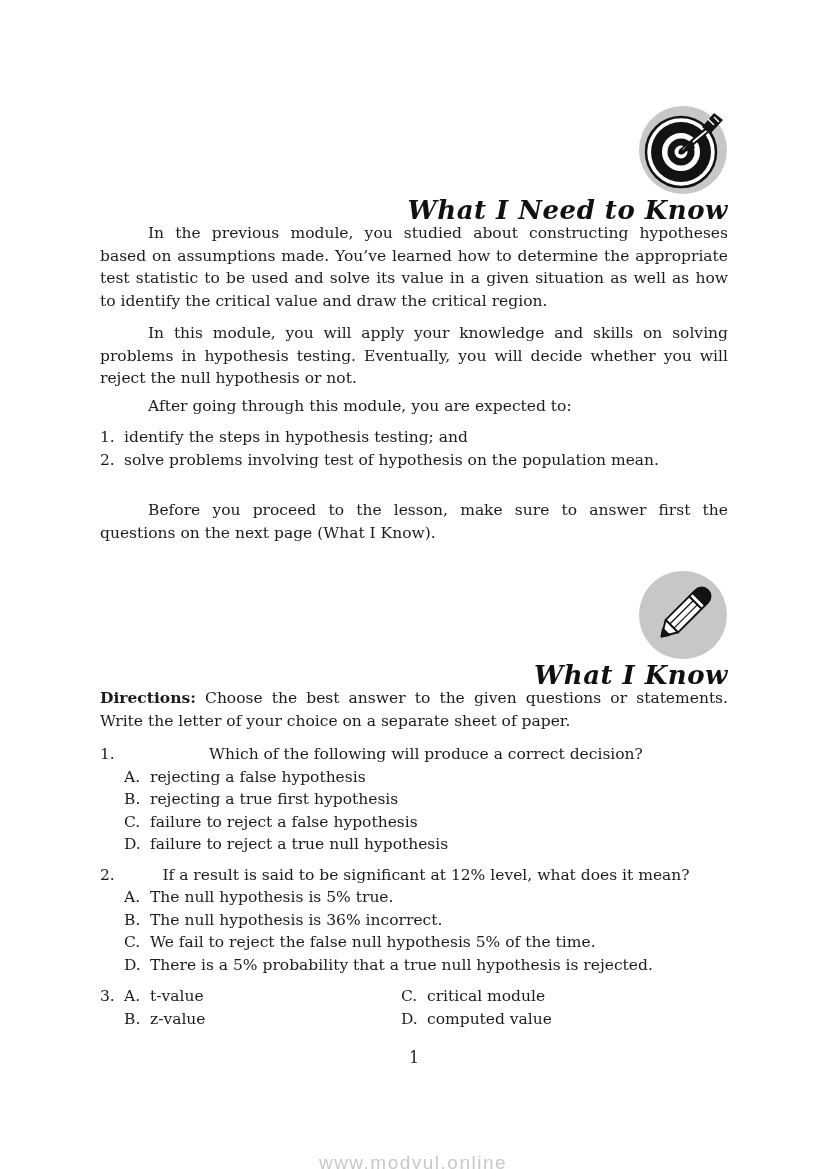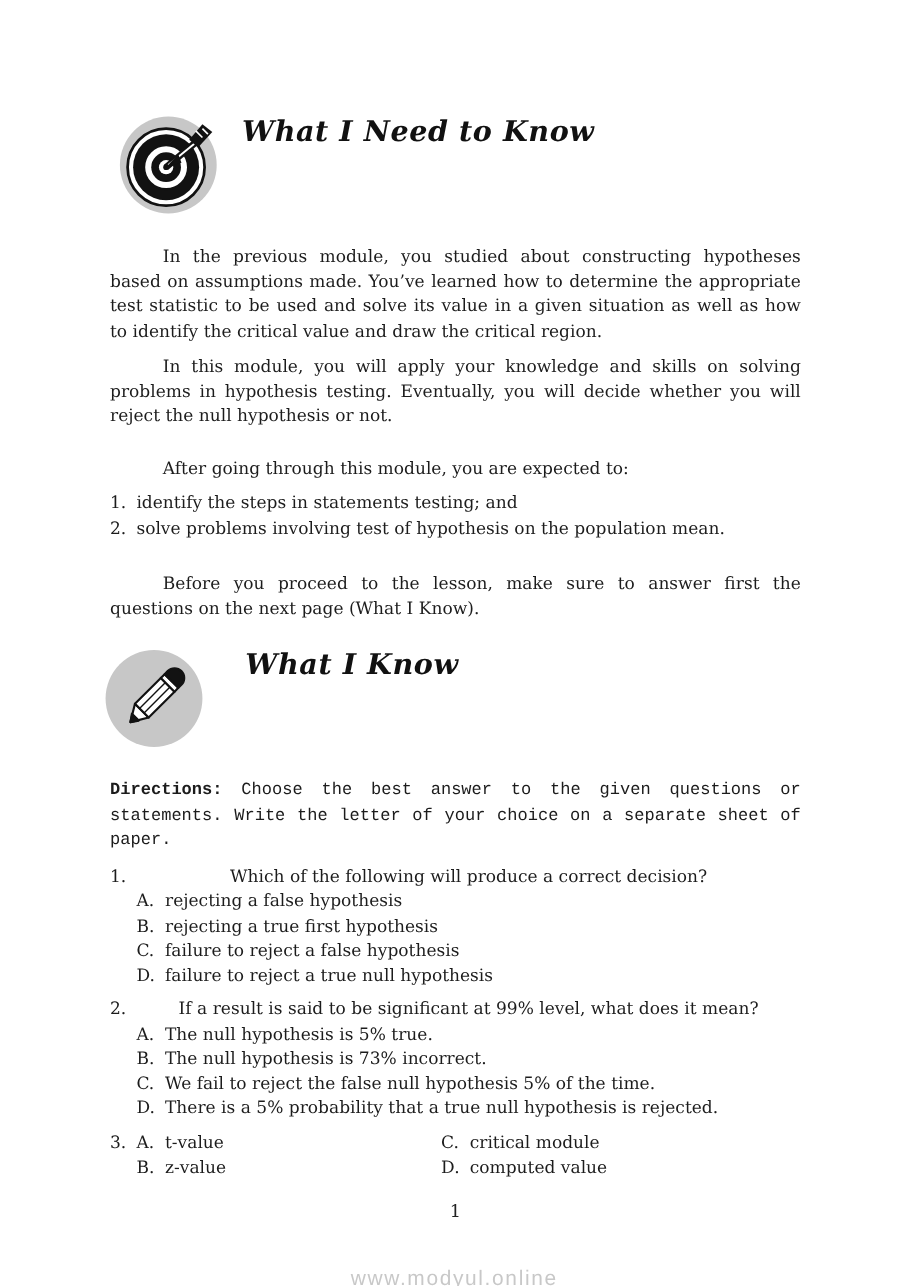--- a/index.html
+++ b/index.html
@@ -6,50 +6,50 @@
   html, body { background: #ffffff; }
   body {
     width: 826px; height: 1169px;
     font-family: "DejaVu Serif", "Liberation Serif", serif;
     color: #1c1c1c;
     overflow: hidden;
   }
   .page { position: relative; width: 826px; height: 1169px; background: #ffffff; }
   .content { position: absolute; left: 100px; top: 0; width: 628px; }
 
-  .section-header { display: flex; align-items: flex-start; height: 90px; }
+  .section-header { display: flex; align-items: flex-end; height: 90px; flex-direction: column; }
   .header1 { margin-top: 105px; }
   .header1 .icon-wrap { margin-left: 8px; }
   .header1 .heading { margin-left: 22px; }
   .header2 { margin-top: 26px; }
   .header2 .icon-wrap { margin-left: -5px; }
   .header2 .heading { margin-left: 38px; }
   .icon-wrap { width: 90px; height: 90px; flex: 0 0 auto; }
   .heading {
     font-size: 26px; font-weight: bold; font-style: italic;
     color: #111111; letter-spacing: 0.5px; white-space: nowrap;
   }
 
   .para {
     font-size: 15.5px; line-height: 22.5px;
     text-align: justify;
   }
   .indent { text-indent: 48px; }
   .p1 { margin-top: 27px; }
   .p2 { margin-top: 10px; }
-  .p3 { margin-top: 25px; text-align: left; }
+  .p3 { margin-top: 5px; text-align: left; }
   .p4 { margin-top: 28px; }
 
   .objectives { margin-top: 9px; }
   .obj-row {
     display: grid; grid-template-columns: 24px 1fr;
     font-size: 15.5px; line-height: 22.5px;
   }
 
-  .directions { margin-top: 27px; font-family: Liberation Mono, monospace; }
+  .directions { margin-top: 27px; }
   .dir-label { font-weight: bold; }
 
   .question {
     display: grid; grid-template-columns: 24px 1fr;
     font-size: 15.5px; line-height: 22.5px;
   }
   .q1 { margin-top: 11px; }
   .q2 { margin-top: 8px; }
   .q3 { margin-top: 9px; }
   .q-text { text-align: center; }
@@ -96,21 +96,21 @@
       <h1 class="heading">What I Need to Know</h1>
     </div>
 
     <p class="para indent p1">In the previous module, you studied about constructing hypotheses based on assumptions made. You’ve learned how to determine the appropriate test statistic to be used and solve its value in a given situation as well as how to identify the critical value and draw the critical region.</p>
     <p class="para indent p2">In this module, you will apply your knowledge and skills on solving problems in hypothesis testing. Eventually, you will decide whether you will reject the null hypothesis or not.</p>
     <p class="para indent p3">After going through this module, you are expected to:</p>
 
     <div class="objectives">
       <div class="obj-row">
         <span>1.</span>
-        <span>identify the steps in statements testing; and</span>
+        <span>identify the steps in hypothesis testing; and</span>
       </div>
       <div class="obj-row">
         <span>2.</span>
         <span>solve problems involving test of hypothesis on the population mean.</span>
       </div>
     </div>
 
     <p class="para indent p4">Before you proceed to the lesson, make sure to answer first the questions on the next page (What I Know).</p>
 
     <div class="section-header header2">
@@ -155,28 +155,28 @@
         <div class="opt-row">
           <span>D.</span>
           <span>failure to reject a true null hypothesis</span>
         </div>
       </div>
     </div>
 
     <div class="question q2">
       <span>2.</span>
       <div>
-        <div class="q-text">If a result is said to be significant at 99% level, what does it mean?</div>
+        <div class="q-text">If a result is said to be significant at 12% level, what does it mean?</div>
         <div class="opt-row">
           <span>A.</span>
           <span>The null hypothesis is 5% true.</span>
         </div>
         <div class="opt-row">
           <span>B.</span>
-          <span>The null hypothesis is 73% incorrect.</span>
+          <span>The null hypothesis is 36% incorrect.</span>
         </div>
         <div class="opt-row">
           <span>C.</span>
           <span>We fail to reject the false null hypothesis 5% of the time.</span>
         </div>
         <div class="opt-row">
           <span>D.</span>
           <span>There is a 5% probability that a true null hypothesis is rejected.</span>
         </div>
       </div>

